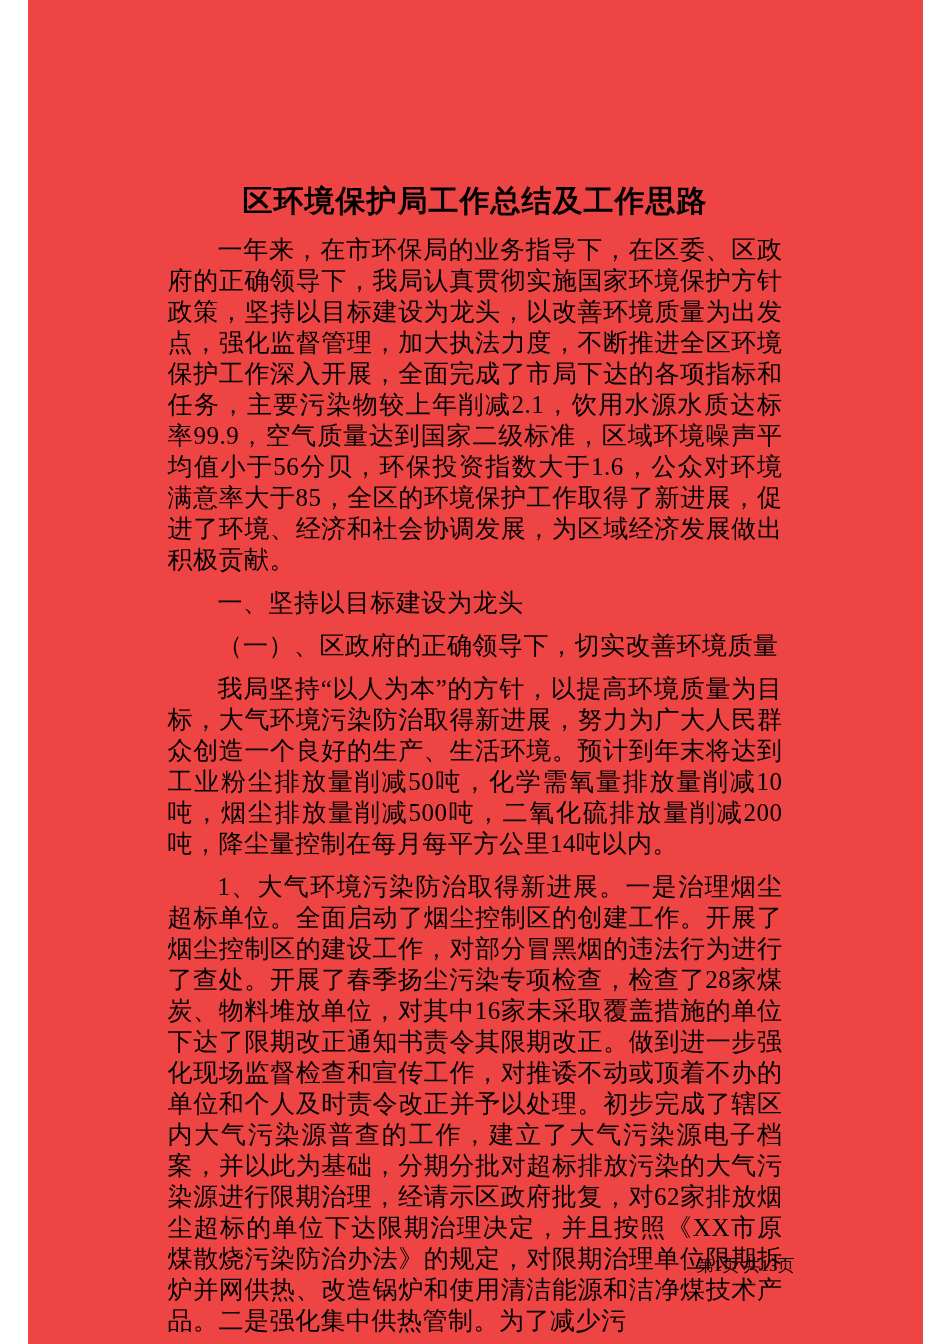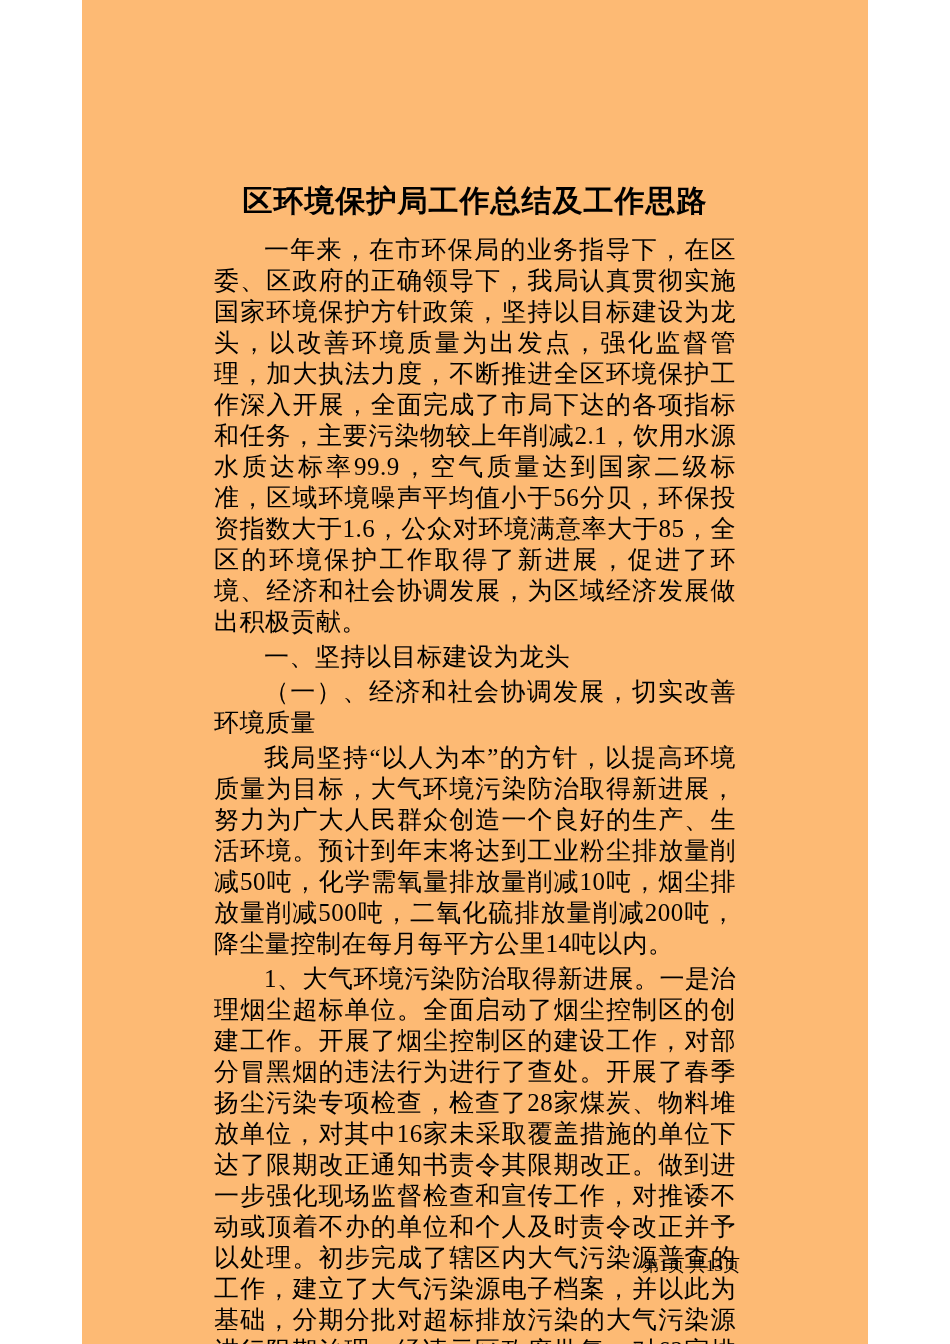--- a/index.html
+++ b/index.html
@@ -2,40 +2,40 @@
 <html><head>
 <meta charset="utf-8">
 <style>
   html, body {
     margin: 0;
     padding: 0;
     background: #ffffff;
   }
   .page {
     position: relative;
-    width: 786px;
+    width: 895px;
     height: 1344px;
     margin: 0 auto;
-    background: #fdba74;
+    background: #ef4444;
     color: #000000;
     font-family: "Liberation Serif", "DejaVu Serif", serif;
     box-sizing: border-box;
     padding: 182px 128px 0 128px;
     overflow: hidden;
   }
   .doc-title {
     margin: 0 0 14px 0;
     font-size: 30px;
     line-height: 38px;
     font-weight: bold;
     text-align: center;
     letter-spacing: 1px;
   }
   .para {
-    margin: 4px;
+    margin: 12px;
     font-size: 25px;
     line-height: 31px;
     text-indent: 2em;
     text-align: justify;
     text-justify: inter-ideograph;
     letter-spacing: 0.5px;
   }
   .page-footer {
     position: absolute;
     right: 128px;
@@ -49,21 +49,21 @@
 <body>
 
 <div class="page">
 
   <h1 class="doc-title">区环境保护局工作总结及工作思路</h1>
 
   <p class="para">一年来，在市环保局的业务指导下，在区委、区政府的正确领导下，我局认真贯彻实施国家环境保护方针政策，坚持以目标建设为龙头，以改善环境质量为出发点，强化监督管理，加大执法力度，不断推进全区环境保护工作深入开展，全面完成了市局下达的各项指标和任务，主要污染物较上年削减2.1，饮用水源水质达标率99.9，空气质量达到国家二级标准，区域环境噪声平均值小于56分贝，环保投资指数大于1.6，公众对环境满意率大于85，全区的环境保护工作取得了新进展，促进了环境、经济和社会协调发展，为区域经济发展做出积极贡献。</p>
 
   <p class="para">一、坚持以目标建设为龙头</p>
 
-  <p class="para">（一）、经济和社会协调发展，切实改善环境质量</p>
+  <p class="para">（一）、区政府的正确领导下，切实改善环境质量</p>
 
   <p class="para">我局坚持“以人为本”的方针，以提高环境质量为目标，大气环境污染防治取得新进展，努力为广大人民群众创造一个良好的生产、生活环境。预计到年末将达到工业粉尘排放量削减50吨，化学需氧量排放量削减10吨，烟尘排放量削减500吨，二氧化硫排放量削减200吨，降尘量控制在每月每平方公里14吨以内。</p>
 
   <p class="para">1、大气环境污染防治取得新进展。一是治理烟尘超标单位。全面启动了烟尘控制区的创建工作。开展了烟尘控制区的建设工作，对部分冒黑烟的违法行为进行了查处。开展了春季扬尘污染专项检查，检查了28家煤炭、物料堆放单位，对其中16家未采取覆盖措施的单位下达了限期改正通知书责令其限期改正。做到进一步强化现场监督检查和宣传工作，对推诿不动或顶着不办的单位和个人及时责令改正并予以处理。初步完成了辖区内大气污染源普查的工作，建立了大气污染源电子档案，并以此为基础，分期分批对超标排放污染的大气污染源进行限期治理，经请示区政府批复，对62家排放烟尘超标的单位下达限期治理决定，并且按照《XX市原煤散烧污染防治办法》的规定，对限期治理单位限期拆炉并网供热、改造锅炉和使用清洁能源和洁净煤技术产品。二是强化集中供热管制。为了减少污</p>
 
   <div class="page-footer">第1页 共13页</div>
 
 </div>
 
 </body></html>

